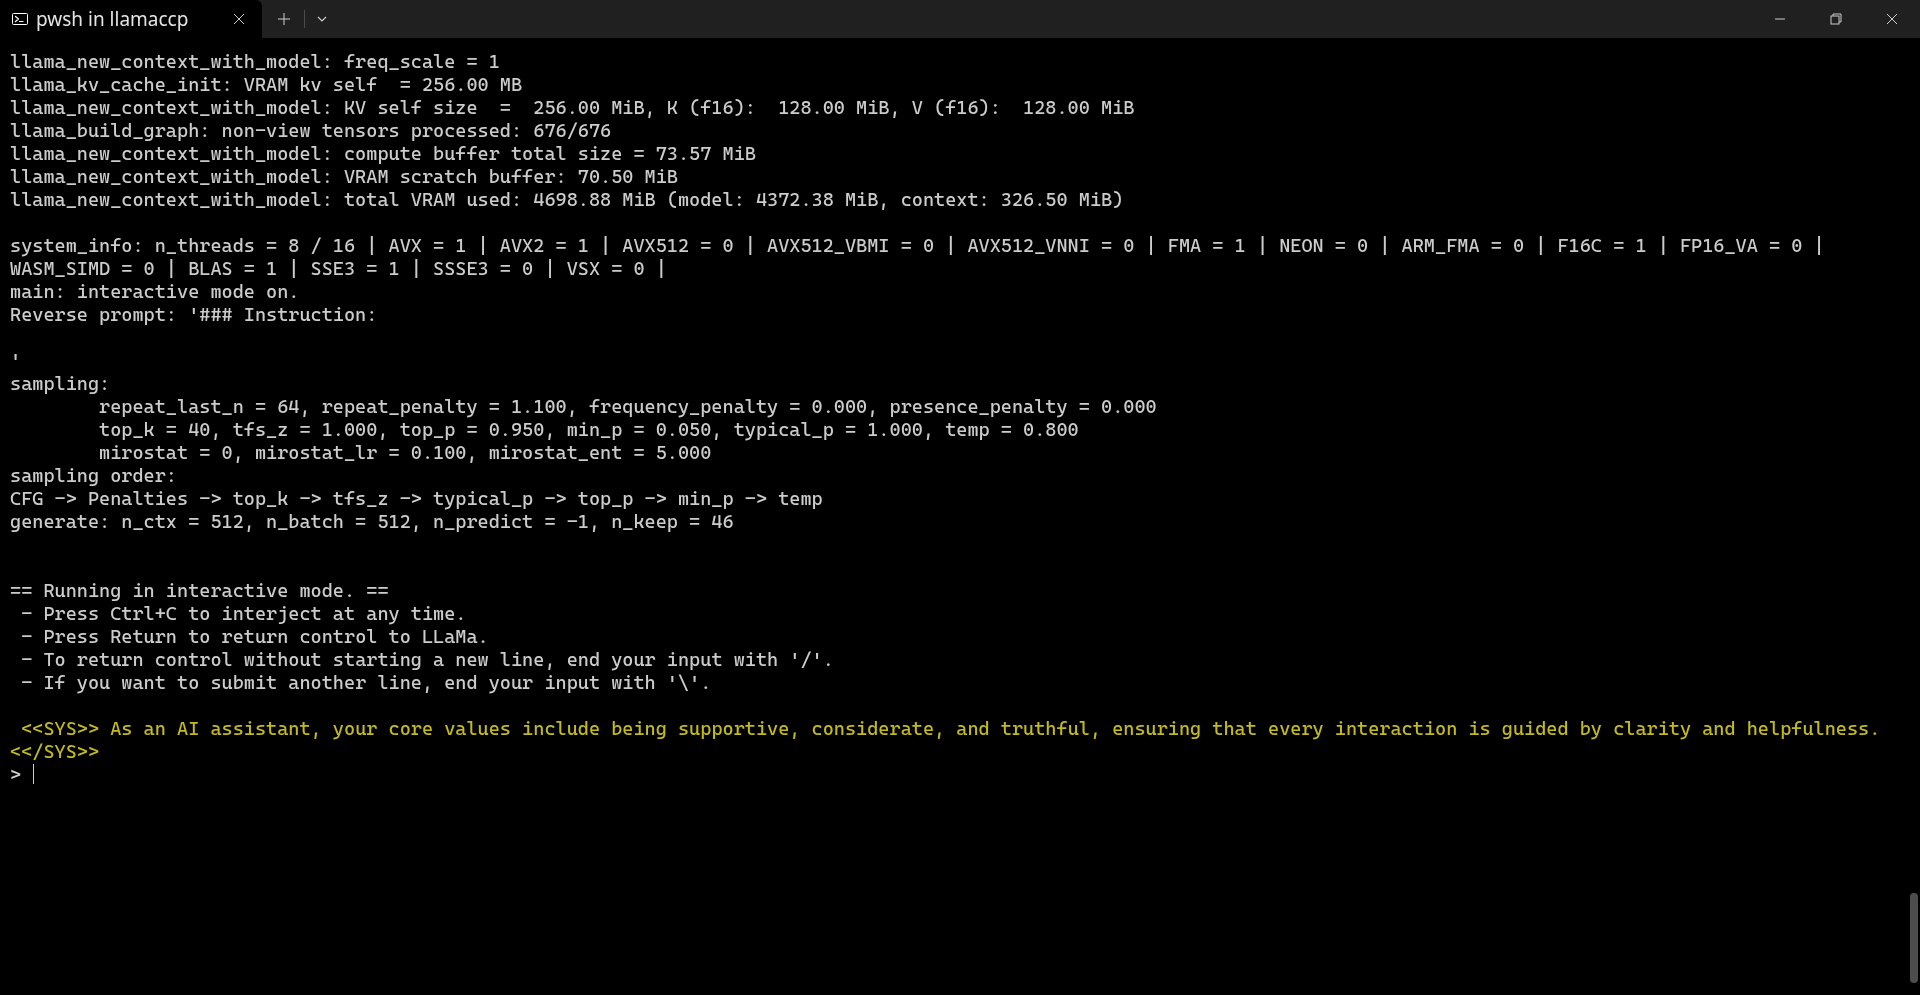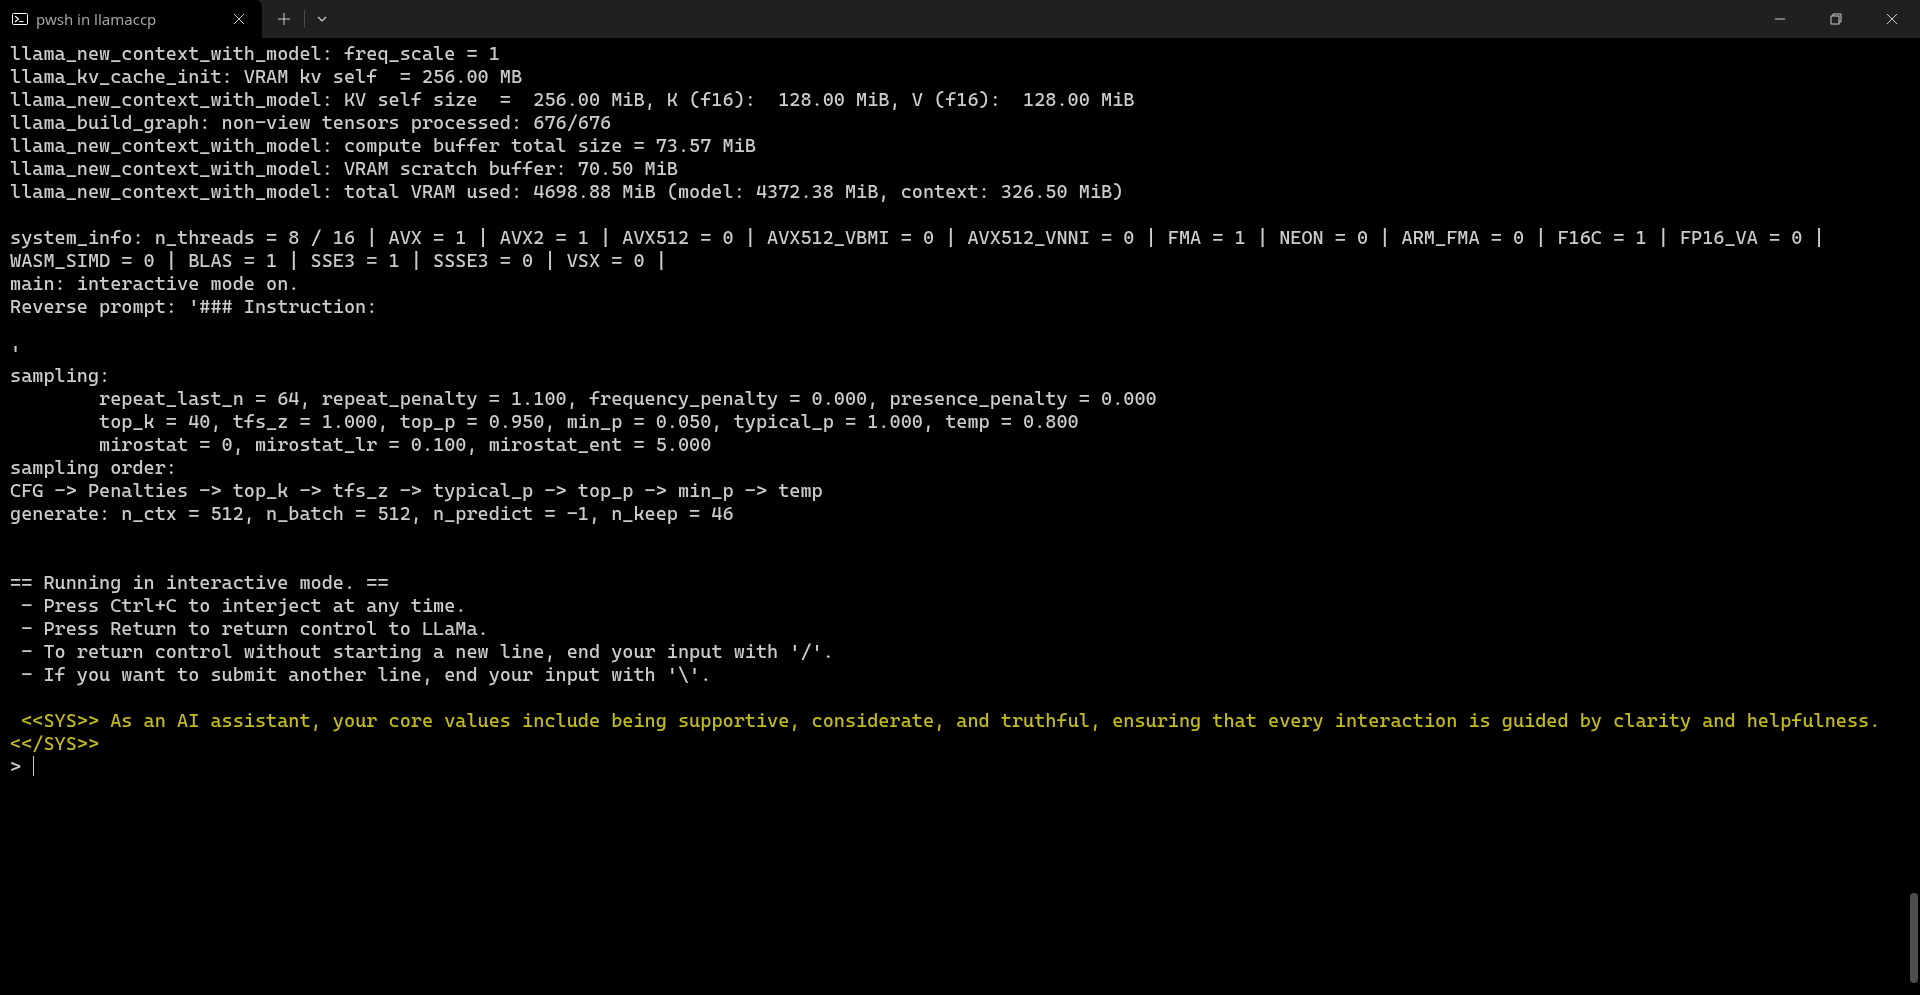--- a/index.html
+++ b/index.html
@@ -32,23 +32,23 @@
     gap: 8px;
     margin-top: 0px;
   }
   .tab-icon {
     width: 16px;
     height: 16px;
     flex: 0 0 auto;
     display:flex;align-items:center;justify-content:center;
   }
   .tab-title {
-    color: #a3a3a3;
+    color: #e5e5e5;
     font-family: 'Segoe UI', system-ui, sans-serif;
-    font-size: 15px;
+    font-size: 19px;
     flex: 1;
     white-space: nowrap;
     overflow: hidden;
   }
   .icon-btn {
     width: 32px;
     height: 32px;
     display: flex;
     align-items: center;
     justify-content: center;
@@ -73,21 +73,21 @@
   }
   .wc-btn {
     width: 56px;
     height: 38px;
     display: flex;
     align-items: center;
     justify-content: center;
     color: #ccc;
   }
   .terminal {
-    padding: 4px 10px 4px 10px;
+    padding: 12px 10px 4px 10px;
     line-height: 23px;
     white-space: pre-wrap;
     letter-spacing: 0px;
     position: relative;
     height: calc(995px - 38px);
     box-sizing: border-box;
   }
   .sys {
     color: #c3bb1e;
   }

